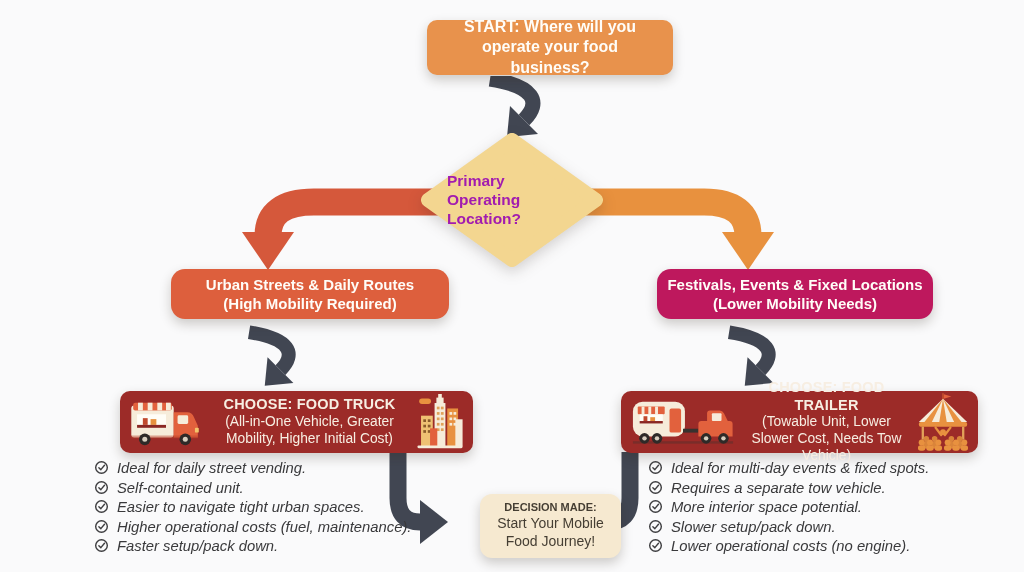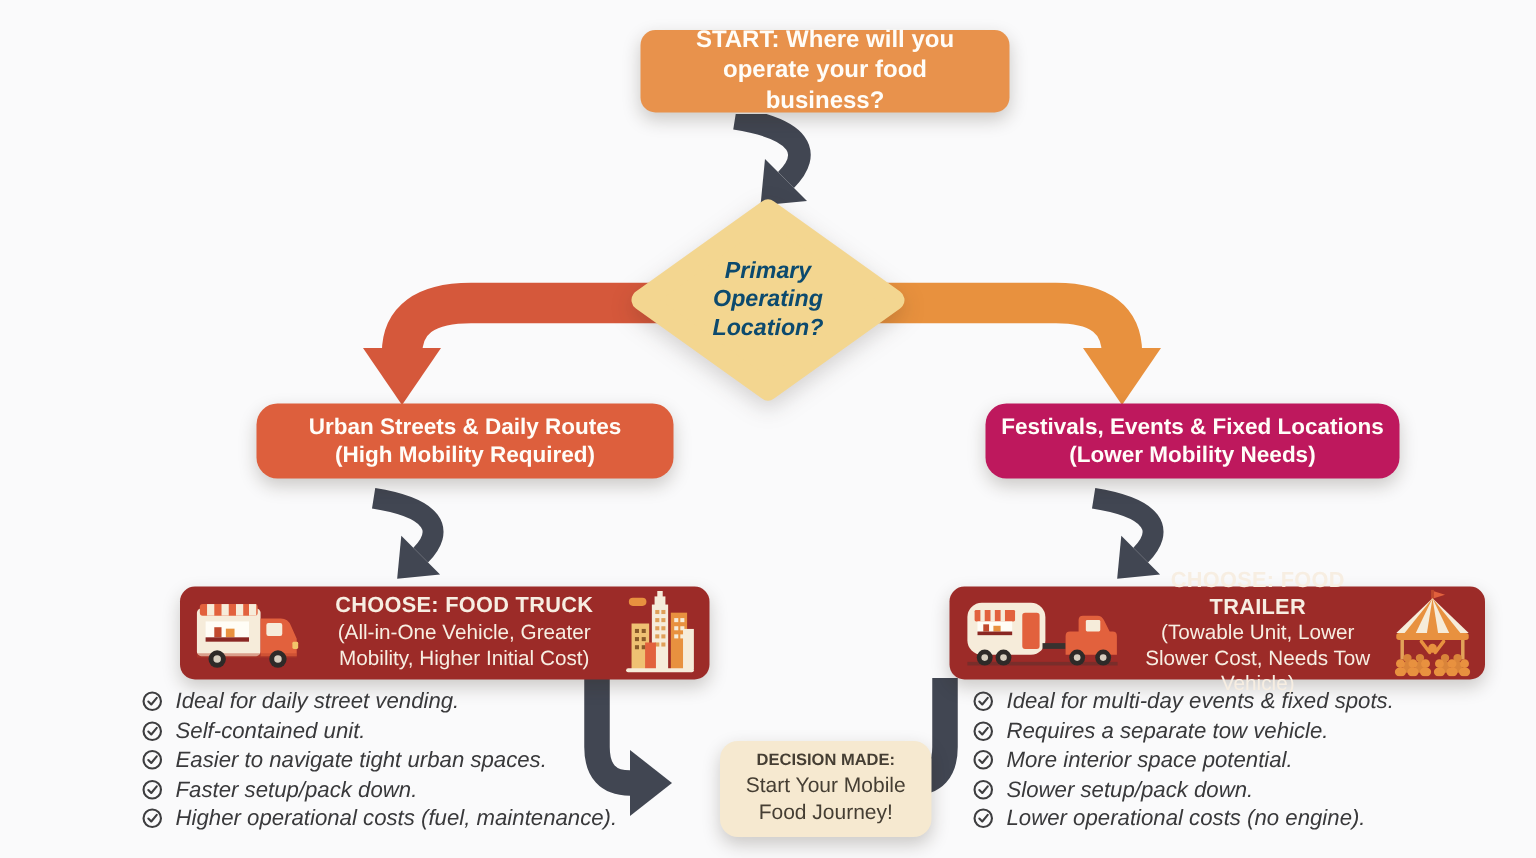--- a/index.html
+++ b/index.html
@@ -11,37 +11,37 @@
   .node{display:flex;align-items:center;justify-content:center;text-align:center;}
   .shadow{box-shadow:0 5px 12px rgba(40,30,20,.22);margin-left:37px;}
   
   .start{
     left:390px;top:20px;width:246px;height:55px;background:#E8924C;border-radius:10px;
     color:#FFFDF8;font-weight:700;font-size:16px;line-height:1.28;padding:0 18px;z-index:2;
   }
   
   .diamond-svg{left:420px;top:132px;z-index:1;filter:drop-shadow(0 5px 7px rgba(40,30,20,.18));}
   .diamond-label{
-    left:447px;top:171px;width:130px;text-align:center;z-index:2;
-    font-weight:700;font-size:15.5px;line-height:1.24;color:#0c4a6e;font-style:italic;
+    left:447px;top:171px;width:130px;z-index:2;
+    font-weight:700;font-size:15.5px;line-height:1.24;color:#a21caf;
   }
   
   .cond{
     width:278px;height:50px;top:269px;border-radius:14px;color:#FFFDF8;font-weight:700;
     font-size:15px;line-height:1.3;z-index:2;flex-direction:column;padding:12px 10px;
   }
   .cond-left{left:134px;background:#DD5F3D;}
   .cond-right{left:620px;width:276px;background:#be185d;}
   
   .choice{
     top:391px;height:62px;background:#9C2B28;border-radius:10px;color:#F7EEE2;z-index:2;
     display:flex;align-items:center;gap:6px;padding:3px 9px;
   }
   .choice-left{left:83px;width:353px;}
-  .choice-right{left:596px;width:357px;}
+  .choice-right{left:584px;width:357px;}
   .choice-text{flex:1;text-align:center;line-height:1.22;}
   .choice-title{font-weight:700;font-size:14.5px;letter-spacing:.2px;}
   .choice-note{font-weight:500;font-size:13.8px;}
   
   .points{list-style:none;margin:0;padding:0;z-index:2;white-space:nowrap;}
   .points-left{left:94px;top:459px;}
   .points-right{left:648px;top:459px;}
   .points li{display:flex;align-items:flex-start;gap:8px;height:19.5px;}
   .points li span{font-size:14.8px;font-weight:500;color:#39393B;line-height:18px;font-style:italic;}
   .points li svg{margin-top:1px;flex:none;}
@@ -255,28 +255,28 @@
           <circle cx="8" cy="8" r="6.2" fill="none" stroke="#3E3E40" stroke-width="1.5"></circle>
           <path d="M5.2 8.2 L7.3 10.3 L11.2 5.6" fill="none" stroke="#3E3E40" stroke-width="1.5" stroke-linecap="round" stroke-linejoin="round"></path>
         </svg>
       <span>Easier to navigate tight urban spaces.</span>
       </li>
     <li>
       <svg width="15" height="15" viewBox="0 0 16 16">
           <circle cx="8" cy="8" r="6.2" fill="none" stroke="#3E3E40" stroke-width="1.5"></circle>
           <path d="M5.2 8.2 L7.3 10.3 L11.2 5.6" fill="none" stroke="#3E3E40" stroke-width="1.5" stroke-linecap="round" stroke-linejoin="round"></path>
         </svg>
+      <span>Higher operational costs (fuel, maintenance).</span>
+      </li>
+    <li>
+      <svg width="15" height="15" viewBox="0 0 16 16">
+          <circle cx="8" cy="8" r="6.2" fill="none" stroke="#3E3E40" stroke-width="1.5"></circle>
+          <path d="M5.2 8.2 L7.3 10.3 L11.2 5.6" fill="none" stroke="#3E3E40" stroke-width="1.5" stroke-linecap="round" stroke-linejoin="round"></path>
+        </svg>
       <span>Faster setup/pack down.</span>
-      </li>
-    <li>
-      <svg width="15" height="15" viewBox="0 0 16 16">
-          <circle cx="8" cy="8" r="6.2" fill="none" stroke="#3E3E40" stroke-width="1.5"></circle>
-          <path d="M5.2 8.2 L7.3 10.3 L11.2 5.6" fill="none" stroke="#3E3E40" stroke-width="1.5" stroke-linecap="round" stroke-linejoin="round"></path>
-        </svg>
-      <span>Higher operational costs (fuel, maintenance).</span>
       </li>
   </ul>
 
   <ul class="abs points points-right">
     <li>
       <svg width="15" height="15" viewBox="0 0 16 16">
           <circle cx="8" cy="8" r="6.2" fill="none" stroke="#3E3E40" stroke-width="1.5"></circle>
           <path d="M5.2 8.2 L7.3 10.3 L11.2 5.6" fill="none" stroke="#3E3E40" stroke-width="1.5" stroke-linecap="round" stroke-linejoin="round"></path>
         </svg>
       <span>Ideal for multi-day events &amp; fixed spots.</span>

